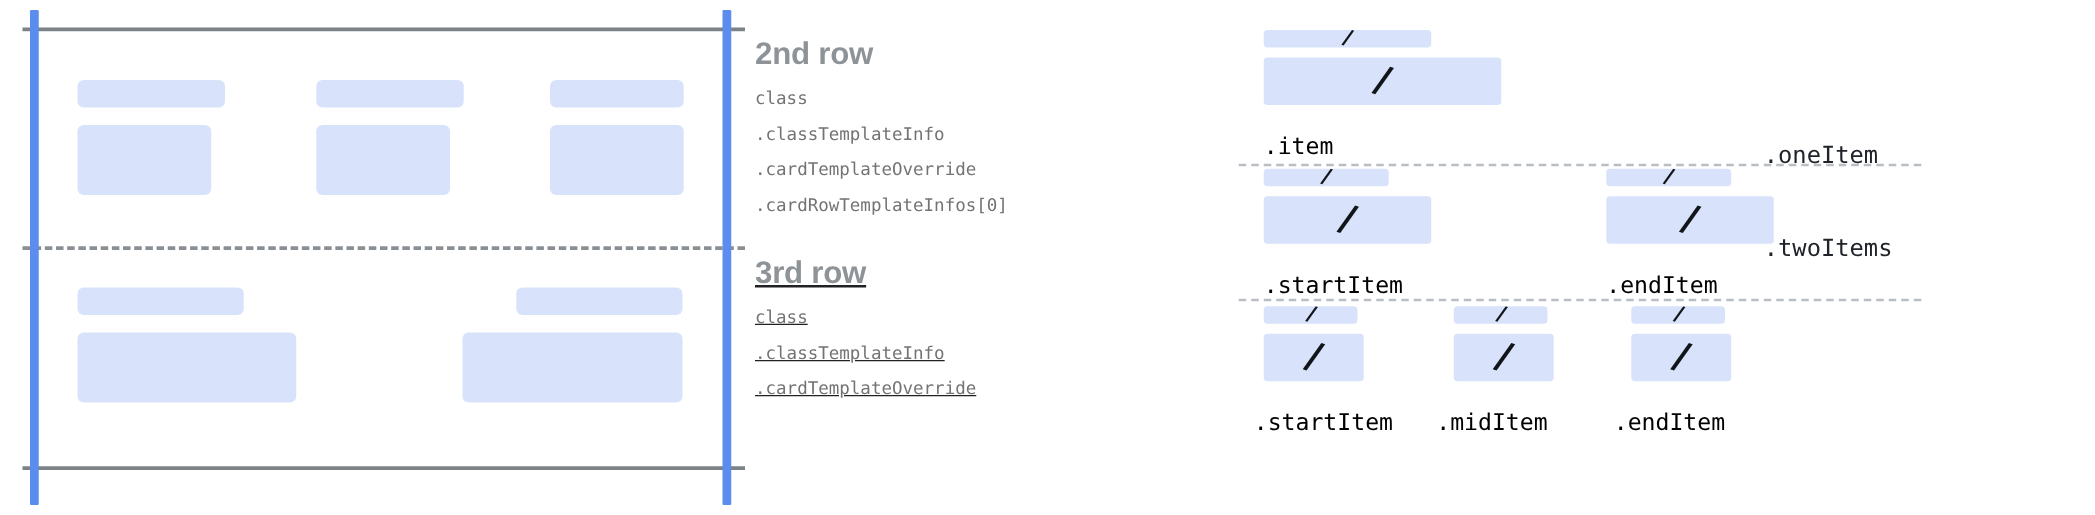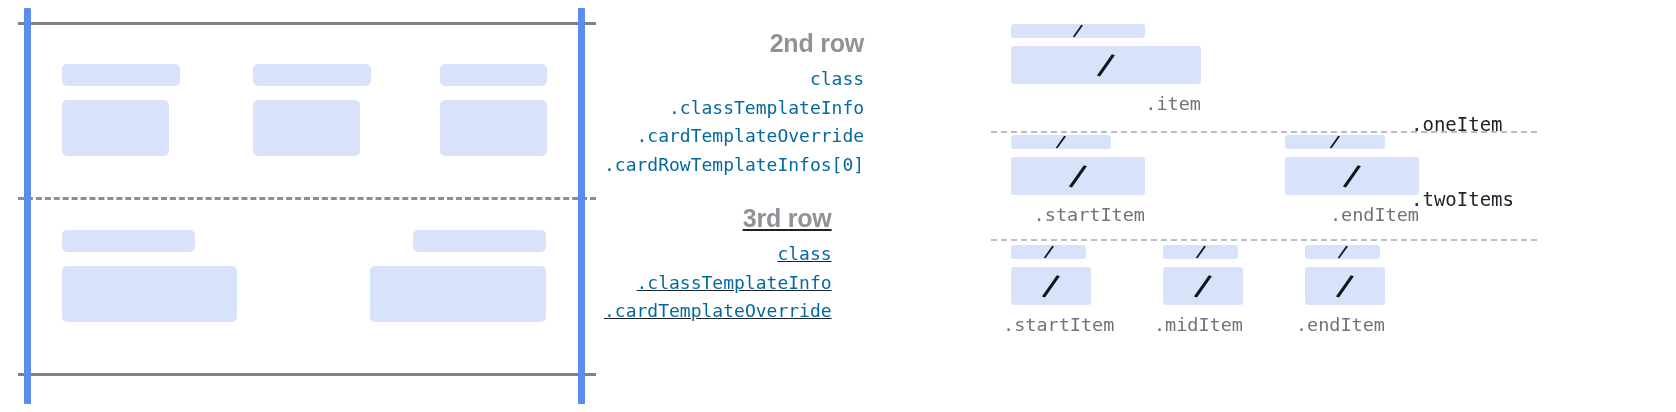--- a/index.html
+++ b/index.html
@@ -3,21 +3,21 @@
 <meta charset="utf-8">
 <style>
   html,body{margin:0;padding:0;background:#ffffff;}
   body{
     width:1676px;height:412px;
     font-family:"Liberation Sans", sans-serif;
     color:#202124;
     overflow:hidden;
     position:relative;
   }
-  .stage{position:absolute;left:0;top:0;width:1676px;height:412px;text-align:right;}
+  .stage{position:absolute;left:0;top:0;width:1676px;height:412px;}
 
   
   .card-diagram{position:absolute;left:0;top:0;width:600px;height:412px;}
 
   .hline{
     position:absolute;height:3px;background:#7d8287;left:18px;width:578px;
   }
   .hline.top{top:22px;}
   .hline.bottom{top:373px;}
 
@@ -53,21 +53,21 @@
   .blk{position:absolute;left:0;}
   .blk.b1{top:28px;}
   .blk.b2{top:203px;text-decoration:underline;}
   .blk h2{
     margin:0 0 7px 0;
     font-size:25px;line-height:30px;font-weight:bold;color:#8e9398;
     letter-spacing:-0.2px;
   }
   .mono{
     font-family:"DejaVu Sans Mono", monospace;
-    font-size:18px;line-height:28.5px;color:#0369a1;
+    font-size:14px;line-height:28.5px;color:#737373;
     white-space:pre;
   }
 
   
   .variants{position:absolute;left:985px;top:0;width:691px;height:412px;}
   .vsec{position:absolute;left:0;width:691px;}
   .vsec.s1{top:24px;height:105px;}
   .vsec.s2{top:135px;height:105px;}
   .vsec.s3{top:245px;height:110px;}
 
@@ -87,23 +87,23 @@
   .slash{
     position:absolute;left:50%;top:50%;
     transform:translate(-50%,-50%) rotate(18deg);
     font-family:"DejaVu Sans", sans-serif;
     font-weight:bold;color:#111418;line-height:1;
   }
   .bar-sm .slash{font-size:17px;}
   .bar-lg .slash{font-size:30px;}
 
   .cap{
-    margin-top:8px;
+    margin-top:22px;
     font-family:"DejaVu Sans Mono", monospace;
-    font-size:18.5px;line-height:24px;color:#737373;white-space:pre;
+    font-size:18.5px;line-height:24px;color:#000000;white-space:pre;
   }
   .vlabel{
     position:absolute;
     font-family:"DejaVu Sans Mono", monospace;
     font-size:19px;line-height:24px;color:#20242a;white-space:pre;
   }
 </style>
 </head>
 <body>
 

